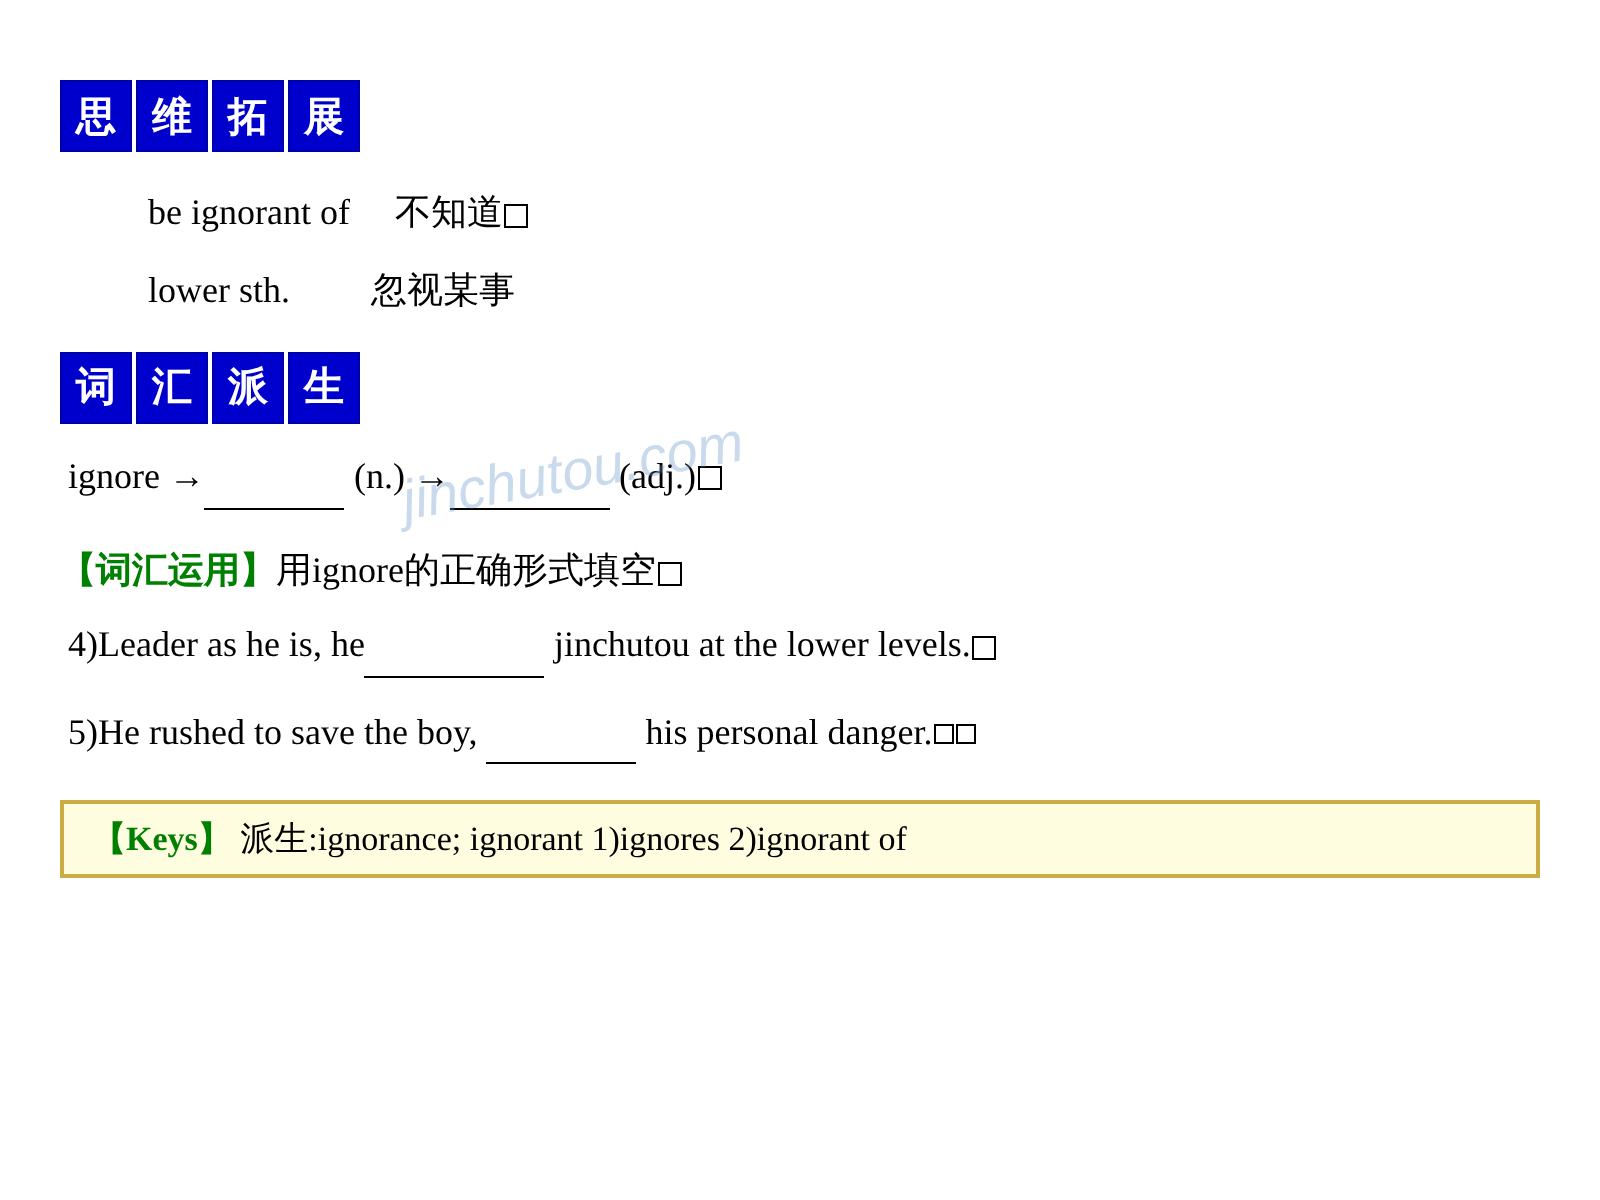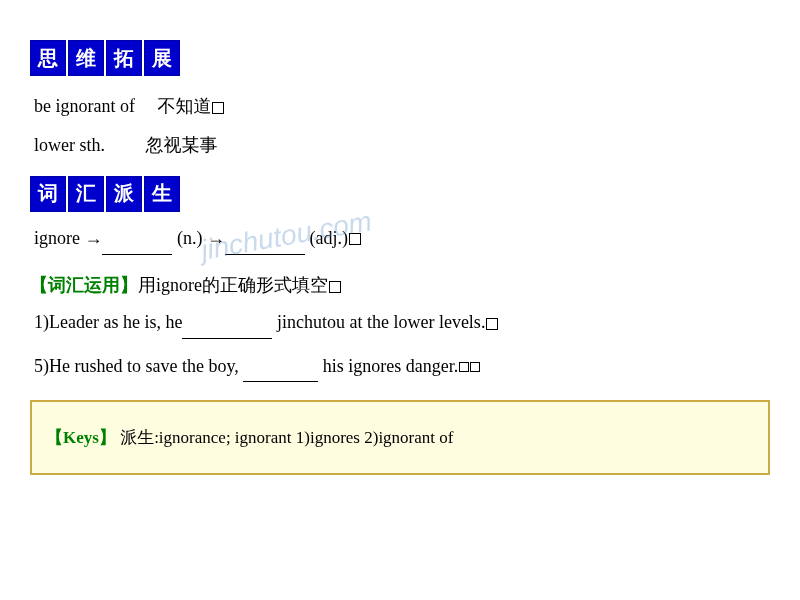--- a/index.html
+++ b/index.html
@@ -38,20 +38,21 @@
       height: 36px;
       display: flex;
       align-items: center;
       justify-content: center;
       border: 1px solid #0000aa;
     }
 
     .content-block {
       margin-bottom: 8px;
       padding-left: 4px;
+      margin-left: 40px;
     }
 
     .line {
       margin-bottom: 10px;
       font-size: 18px;
       line-height: 1.6;
     }
 
     .watermark {
       position: absolute;
@@ -121,21 +122,21 @@
     .blank-exercise2 {
       display: inline-block;
       border-bottom: 1.5px solid #000;
       min-width: 75px;
     }
 
     .keys-box {
       margin-top: 18px;
       border: 2px solid #ccaa44;
       background-color: #fffde0;
-      padding: 22px 14px;
+      padding: 4px 14px;
       font-size: 17px;
       line-height: 1.6;
     }
 
     .keys-label {
       color: #008000;
       font-weight: bold;
     }
 
     .square-char {
@@ -196,27 +197,27 @@
 
   <div class="watermark">jinchutou.com</div>
 
   <div class="usage-section">
     <div class="bracket-title">
       <span class="usage-title">【</span><span class="usage-title">词汇运用</span><span class="usage-title">】</span><span>用ignore的正确形式填空</span><span class="square-char"></span>
     </div>
   </div>
 
   <div class="exercise-line">
-    <span>1)Leader as he is, he</span><span class="blank-exercise">&nbsp;</span>
+    <span>4)Leader as he is, he</span><span class="blank-exercise">&nbsp;</span>
     <span>jinchutou at the lower levels.</span><span class="square-char"></span>
   </div>
 
   <div class="exercise-line">
     <span>5)He rushed to save the boy,</span> <span class="blank-exercise2">&nbsp;</span>
-    <span>his ignores danger.</span><span class="square-small"></span><span class="square-small"></span>
+    <span>his personal danger.</span><span class="square-small"></span><span class="square-small"></span>
   </div>
 
   <div class="keys-box">
     <span class="keys-label">【</span><span class="keys-label">Keys</span><span class="keys-label">】</span>
     <span>派生:ignorance; ignorant    1)ignores  2)ignorant of</span>
   </div>
 
 </div>
 
 </body></html>

